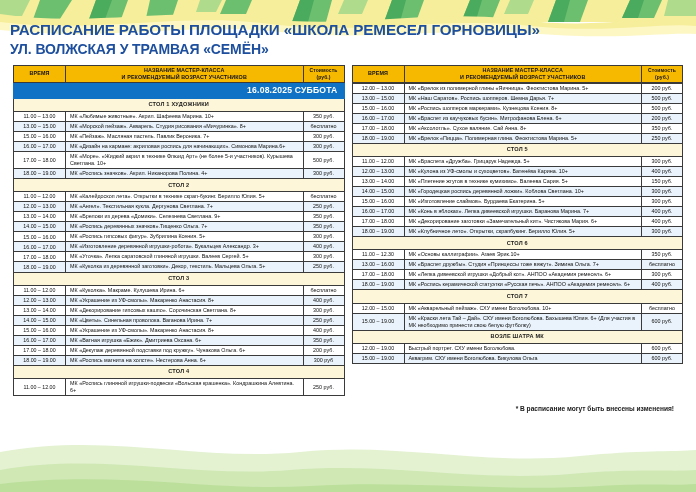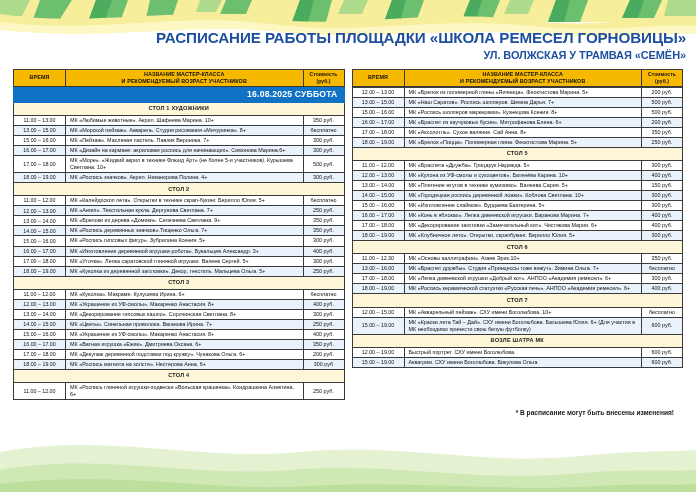--- a/index.html
+++ b/index.html
@@ -12,31 +12,31 @@
 
   
   .bg{position:absolute;inset:0;overflow:hidden;z-index:0;}
   .bg svg{display:block;width:696px;height:492px;}
 
   
   .page{position:absolute;inset:0;z-index:2;display:flex;flex-direction:column;}
 
   
   .title-wrap{
-    padding:28px 10px 6px;text-align:right;
+    padding:20px 10px 6px;text-align:left;
   }
   .title-line{
     color:#1d4f9e;
     font-weight:bold;
     font-size:15.2px;
     letter-spacing:-0.1px;
     line-height:1.32;
     white-space:nowrap;
   }
-  .title-line.second{font-size:11px;}
+  .title-line.second{font-size:14px;}
 
   
   .tables{
     display:flex;
     gap:7px;
     padding:0 13px;
     align-items:flex-start;
   }
   .col{flex:1 1 0;min-width:0;}
 

